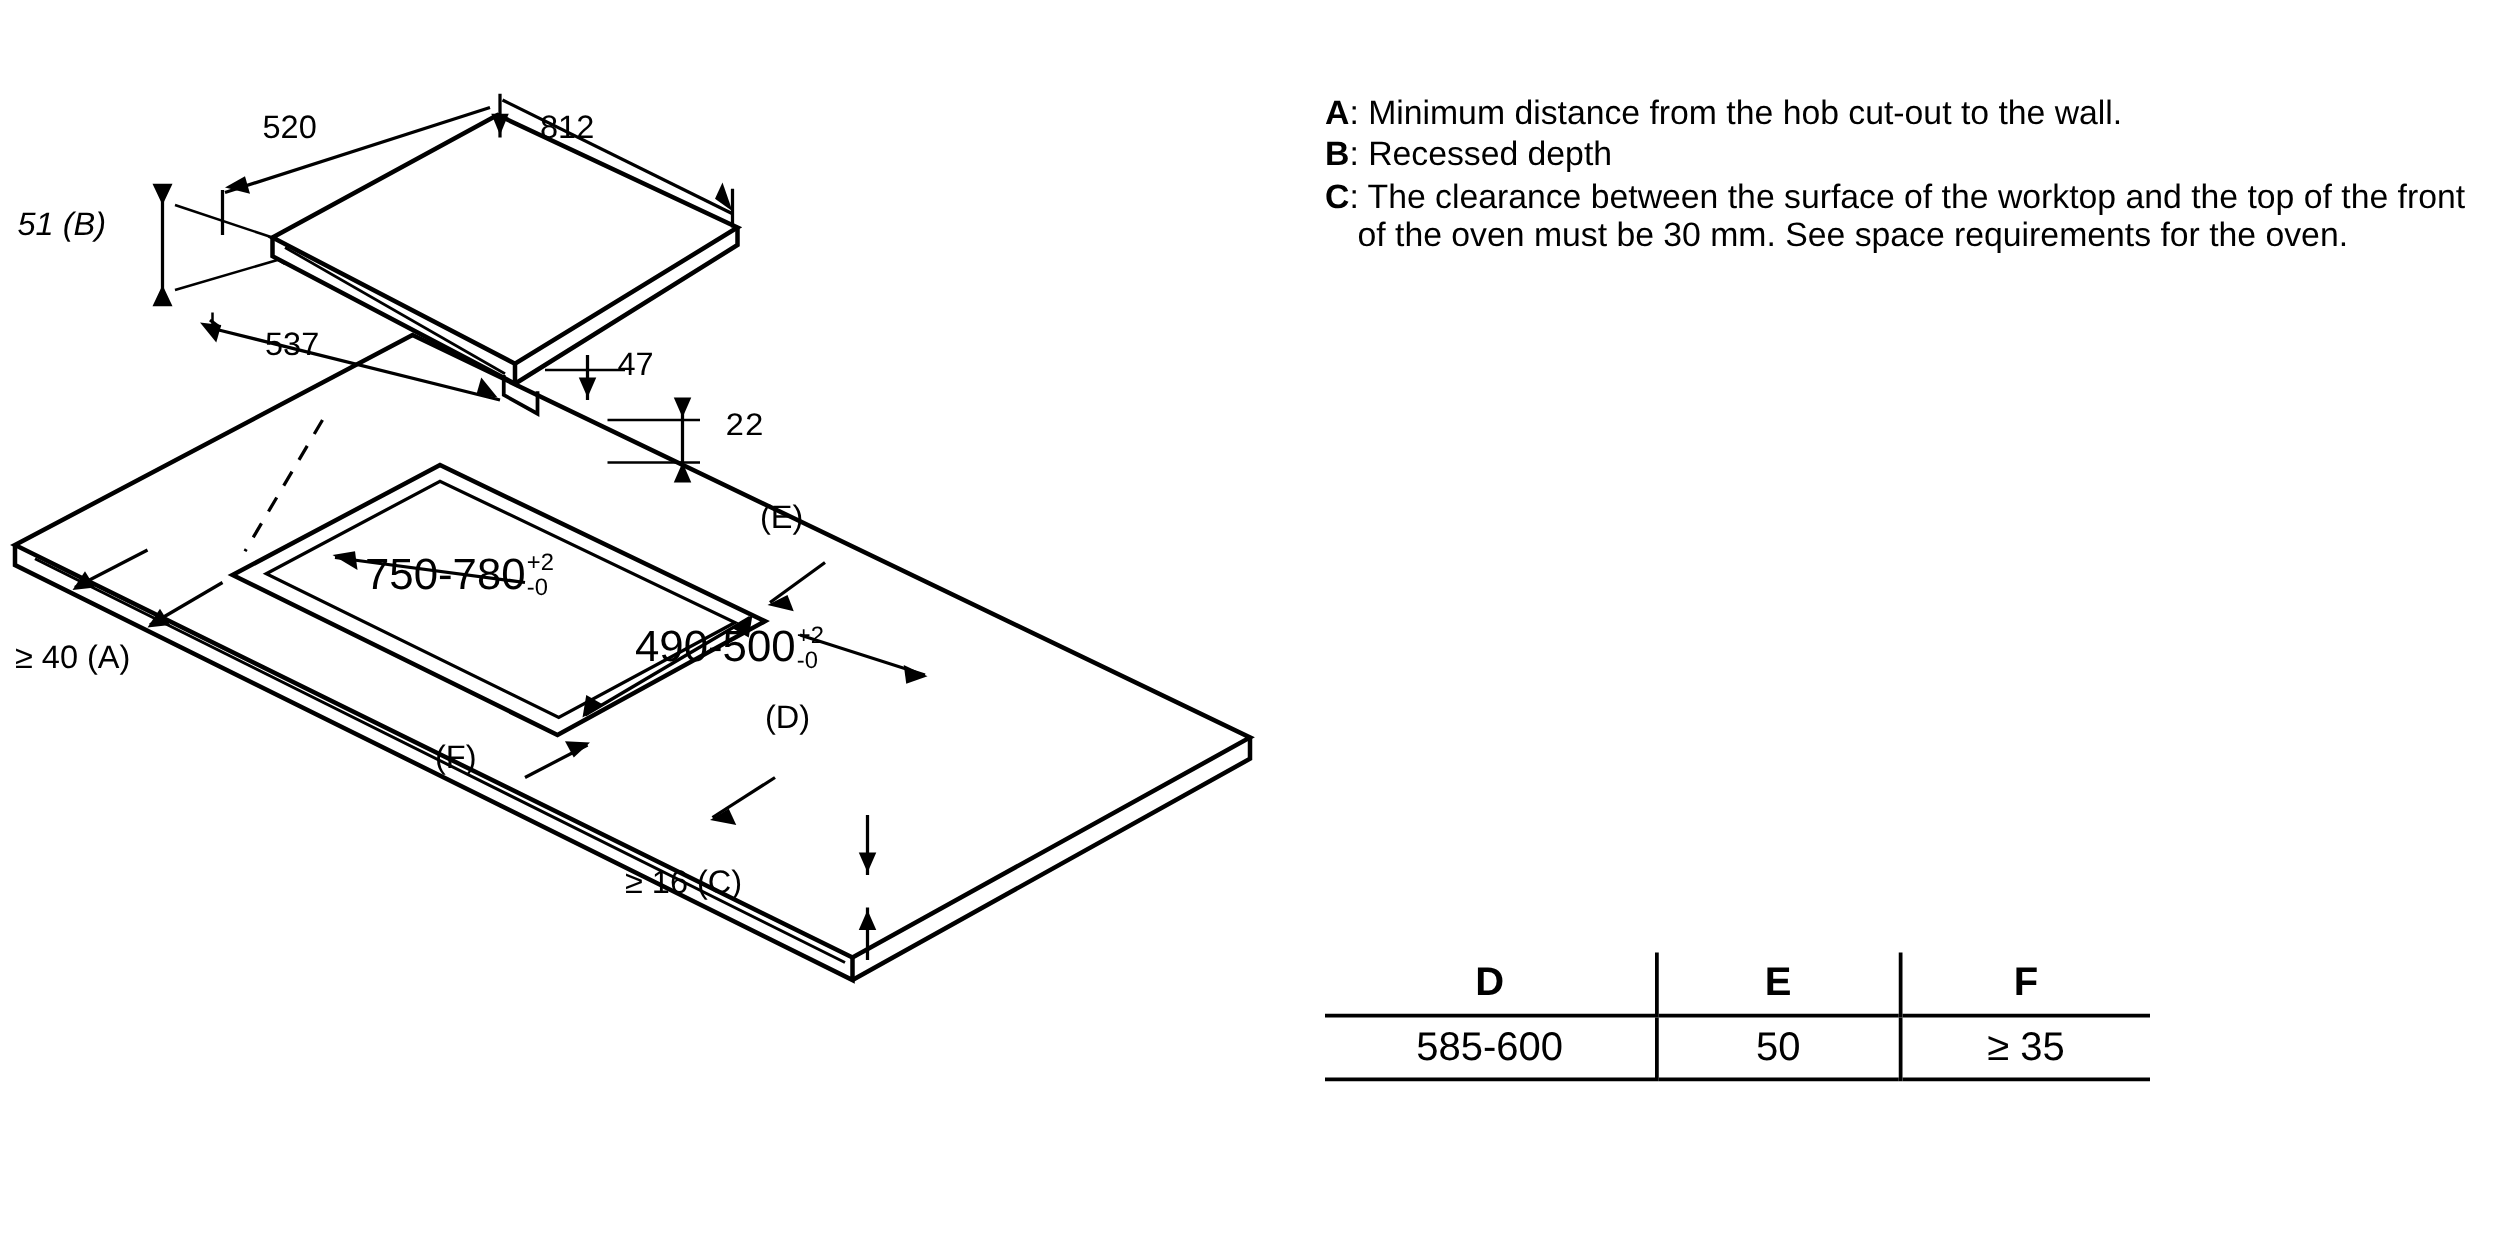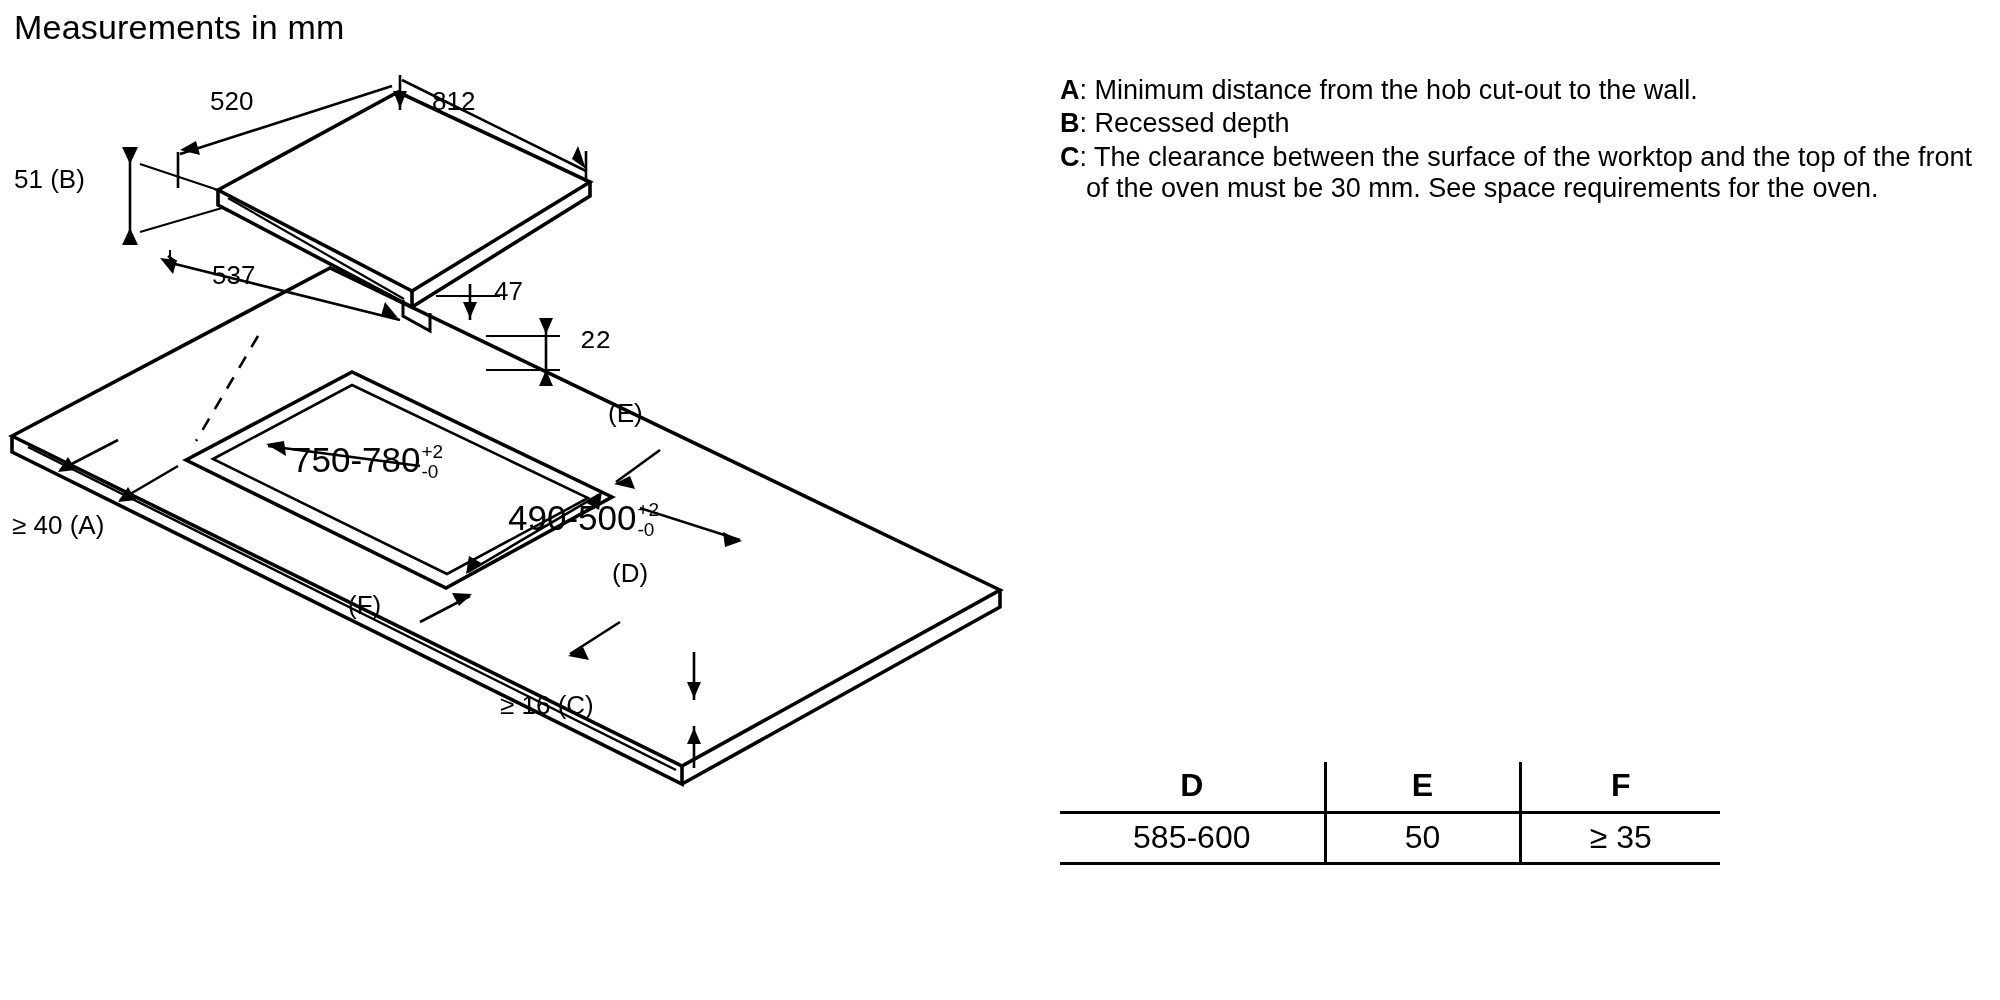--- a/index.html
+++ b/index.html
@@ -139,21 +139,20 @@
   #table col.c2 { width: 195px; }
   #table col.c3 { width: 200px; }
 </style>
 </head>
 <body>
 
 <div id="page">
 
   <div id="drawing">
 
-    <div class="heading">Measurements in mm</div>
 
     <svg width="1040" height="1000" viewBox="0 0 1040 1000">
       <g stroke="#000" fill="none" stroke-width="3.2" stroke-linecap="butt">
 
         <g>
 
           <path d="M 218 190 L 398 92 L 590 182 L 412 291 Z" stroke-width="3.6"></path>
 
           <path d="M 218 190 L 218 205 L 412 307 L 412 291" stroke-width="3.6"></path>
 
@@ -246,21 +245,21 @@
           <path d="M 694 652 L 694 700"></path>
           <path d="M 694 698 l -7 -16 l 14 0 z" fill="#000" stroke="none"></path>
           <path d="M 694 768 L 694 726"></path>
           <path d="M 694 728 l -7 16 l 14 0 z" fill="#000" stroke="none"></path>
         </g>
       </g>
     </svg>
 
     <div class="dim" style="left:210px; top:88px;">520</div>
     <div class="dim" style="left:432px; top:88px;">812</div>
-    <div class="dim" style="left:14px; top:166px;">
+    <div class="dim" style="left:14px; top:166px;font-style:italic;">
       <span>51 (B)</span>
     </div>
     <div class="dim" style="left:212px; top:262px;">537</div>
     <div class="dim" style="left:494px; top:278px;">47</div>
     <div class="dim" style="left:580px; top:328px;font-family:Liberation Mono, monospace;">22</div>
 
     <div class="dim big" style="left:292px; top:442px;">
       <span>750-780</span><span class="tol"><span>+2</span><span>-0</span></span>
     </div>
 

